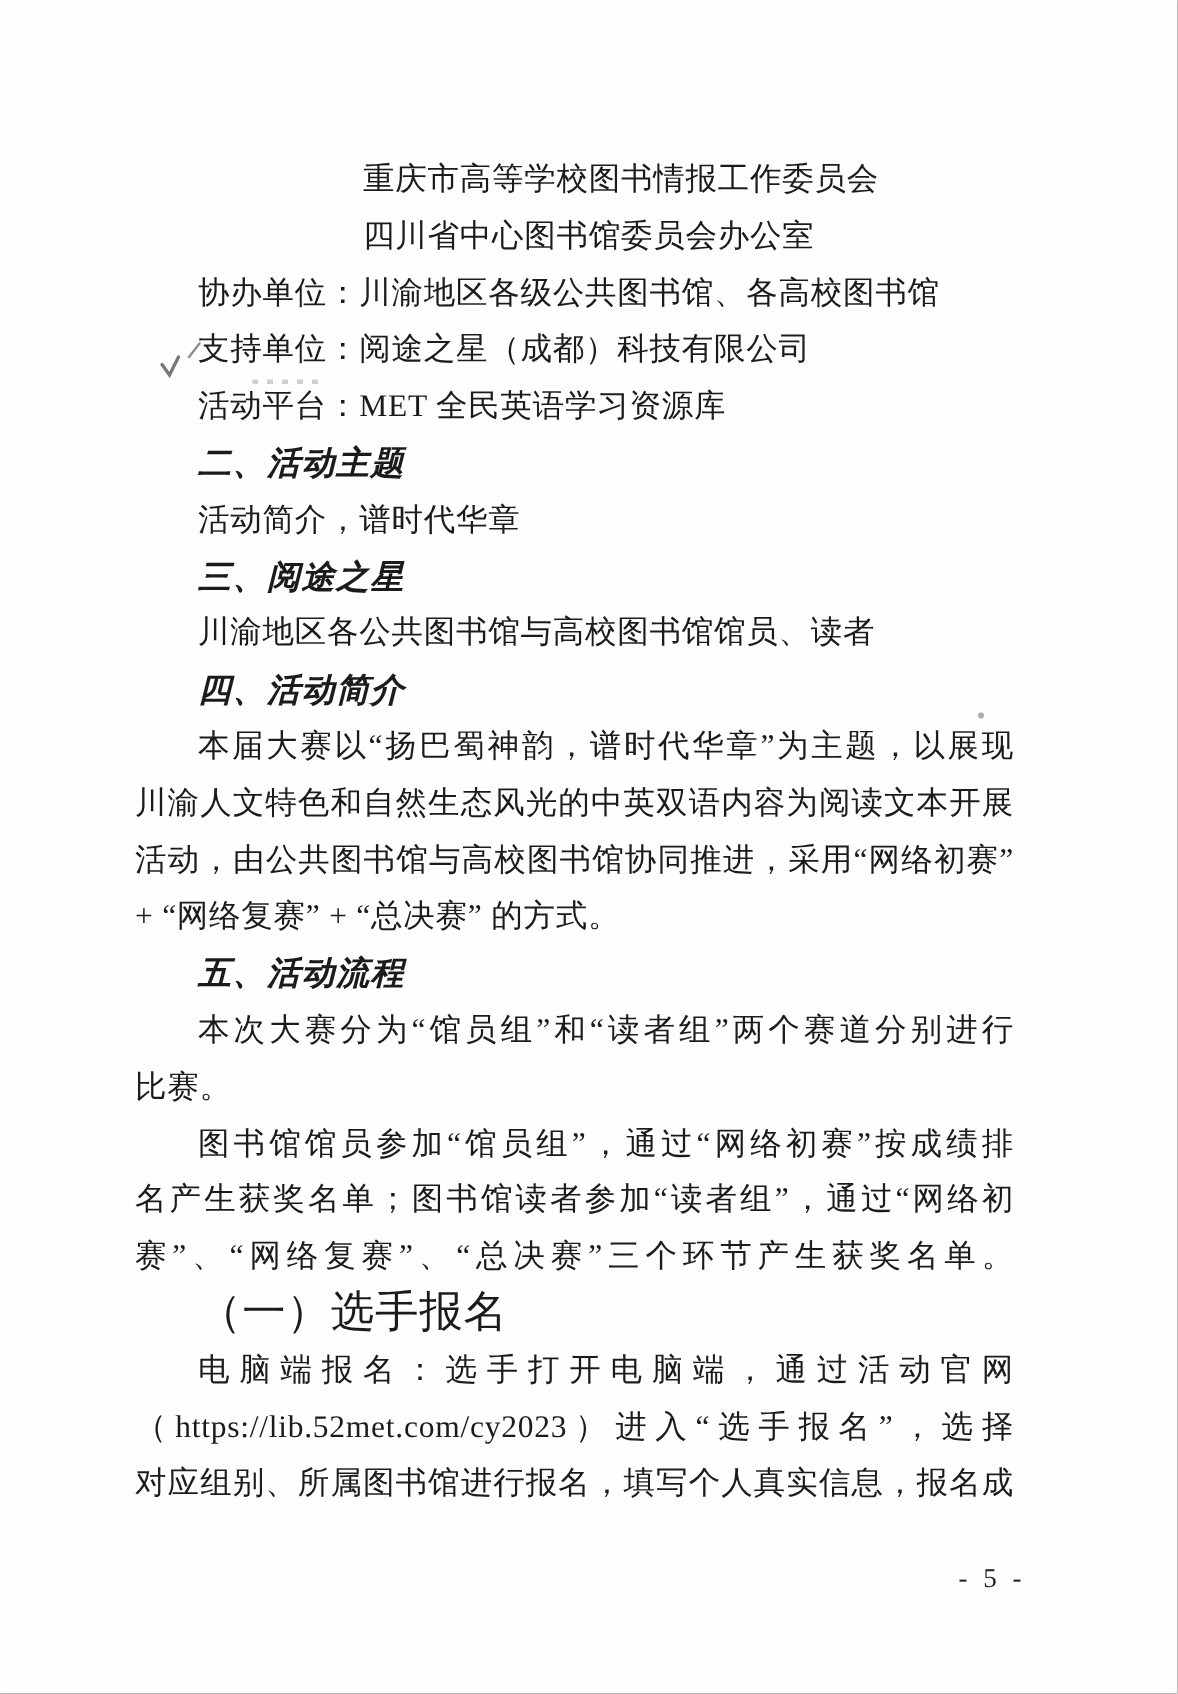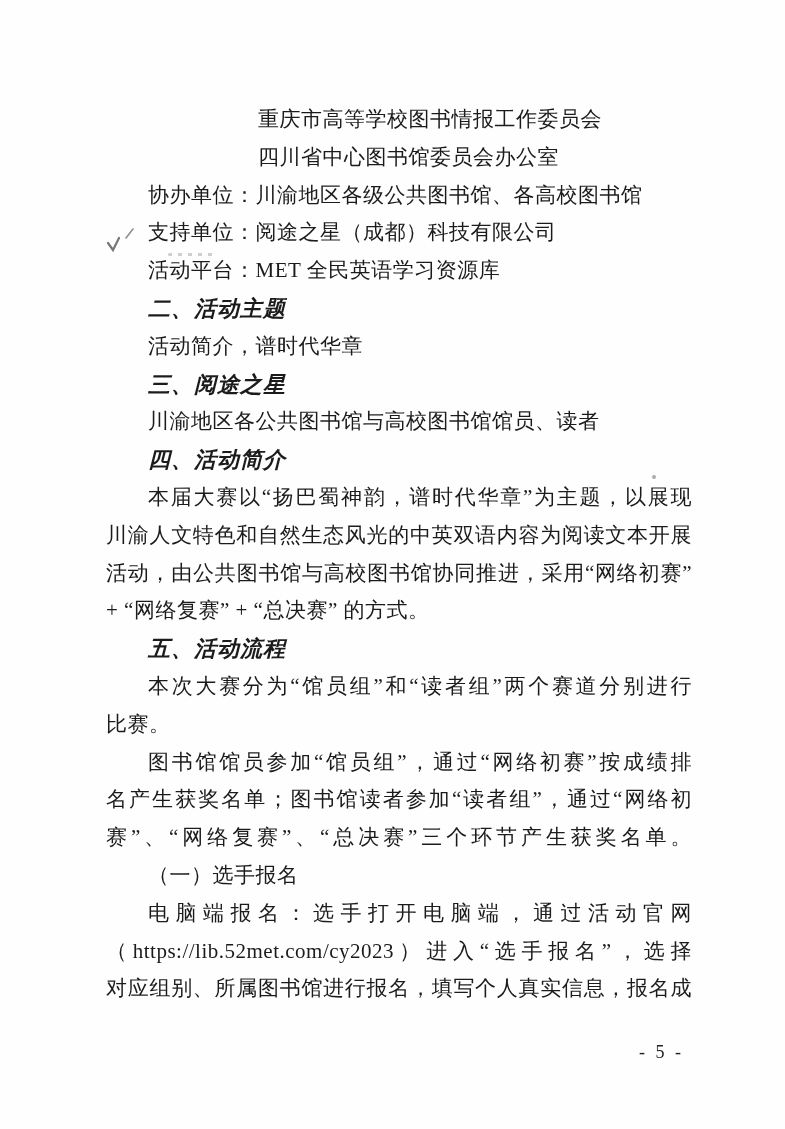--- a/index.html
+++ b/index.html
@@ -8,21 +8,21 @@
     width:785px;height:1129px;
     margin:0 auto;
     background:#fefefe;
     color:#1b1b1b;
     font-family:"Liberation Serif","DejaVu Serif",serif;
     overflow:hidden;
     box-shadow:0 0 6px rgba(0,0,0,.35);
   }
   .content{
     position:absolute;
-    left:106px;top:101px;
+    left:90px;top:101px;
     width:586px;
   }
   .line{
     margin:0;padding:0;
     height:37.8px;
     line-height:37.8px;
     font-size:21px;
     white-space:nowrap;
     letter-spacing:.5px;
   }
@@ -35,21 +35,21 @@
     padding-left:42px;
     font-family:"Liberation Sans","DejaVu Sans",sans-serif;
     font-weight:700;
     font-size:22px;
     letter-spacing:1px;
     font-style:italic;
   }
   
   .indent{padding-left:42px;}
   
-  .subheading{padding-left:42px;font-size:21px;}
+  .subheading{padding-left:42px;font-size:29px;}
   
   .pfirst{text-indent:42px;}
   
   .full{
     white-space:normal;
     text-align:justify;
     text-align-last:justify;
     overflow:hidden;
   }
   .footer{

